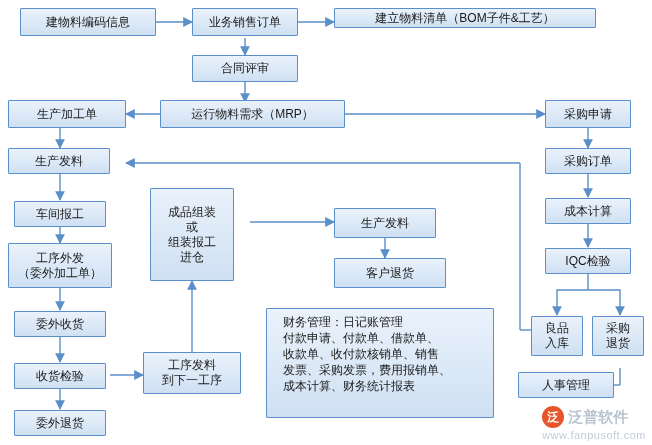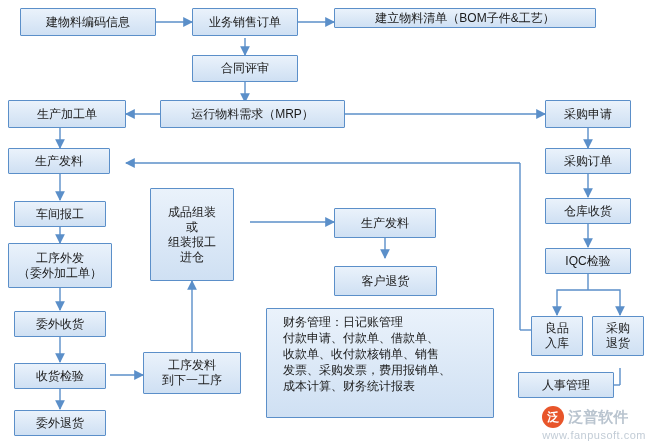--- a/index.html
+++ b/index.html
@@ -180,26 +180,26 @@
 
   <div class="node" style="left:14px; top:201px; width:92px; height:26px;"><span>车间报工</span></div>
 
   <div class="node big" style="left:150px; top:188px; width:84px; height:93px;"><span>成品组装
 或
 组装报工
 进仓</span></div>
 
   <div class="node" style="left:334px; top:208px; width:102px; height:30px;"><span>生产发料</span></div>
 
-  <div class="node" style="left:545px; top:198px; width:86px; height:26px;"><span>仓库收货</span></div>
+  <div class="node" style="left:545px; top:198px; width:86px; height:26px;"><span>成本计算</span></div>
 
   <div class="node" style="left:8px; top:243px; width:104px; height:45px;"><span>工序外发
 （委外加工单）</span></div>
 
-  <div class="node" style="left:334px; top:258px; width:103px; height:30px;margin-top:8px;"><span>客户退货</span></div>
+  <div class="node" style="left:334px; top:258px; width:112px; height:30px;"><span>客户退货</span></div>
 
   <div class="node" style="left:545px; top:248px; width:86px; height:26px;"><span>IQC检验</span></div>
 
   <div class="node" style="left:14px; top:311px; width:92px; height:26px;"><span>委外收货</span></div>
 
   <div class="node" style="left:531px; top:316px; width:52px; height:40px;"><span>良品
 入库</span></div>
 
   <div class="node" style="left:592px; top:316px; width:52px; height:40px;"><span>采购
 退货</span></div>

